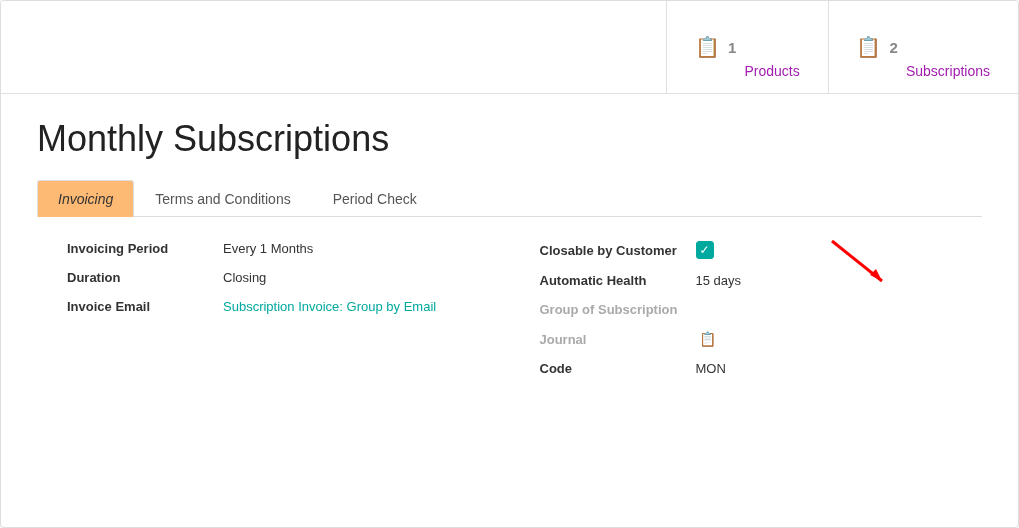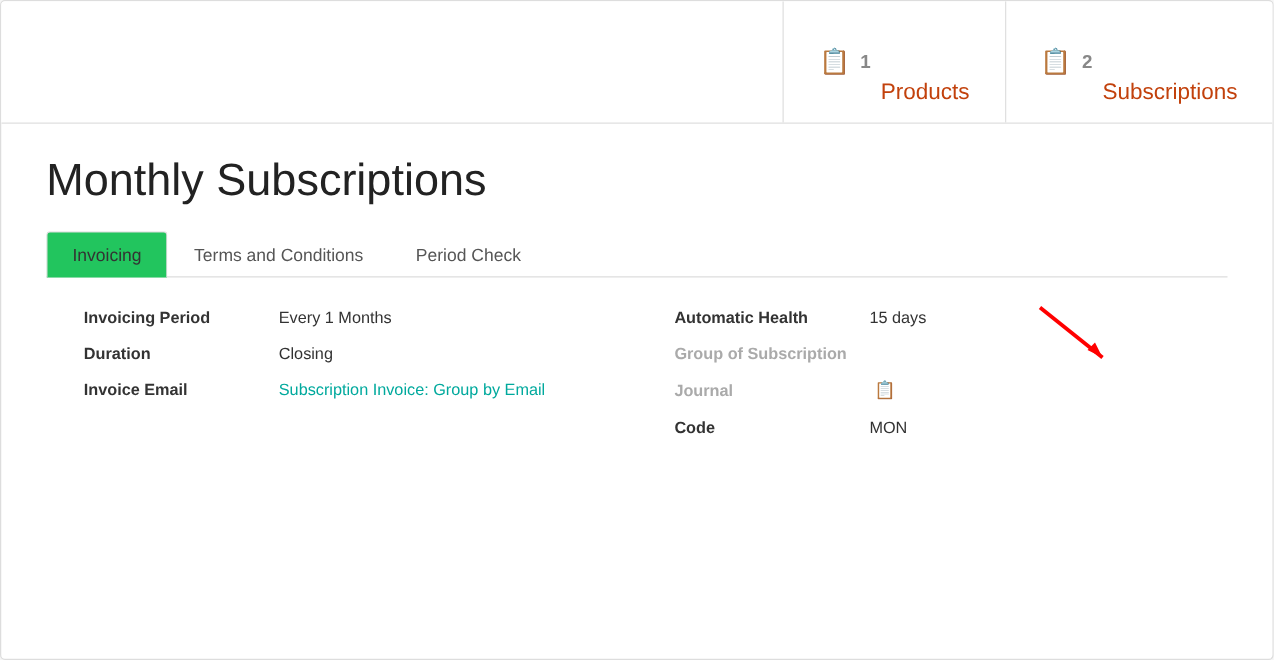--- a/index.html
+++ b/index.html
@@ -36,22 +36,22 @@
       border-left: 1px solid #e0e0e0;
       cursor: pointer;
       color: #888;
     }
     .smart-button .count {
       font-size: 15px;
       font-weight: 600;
       color: #888;
     }
     .smart-button .label {
-      font-size: 18px;
-      color: #c2410c;
+      font-size: 14px;
+      color: #a21caf;
       margin-top: 48px;
     }
     .smart-button .icon-book {
       font-size: 20px;
       color: #aaa;
     }
     
     .content-area {
       flex: 1;
       padding: 24px 36px 0 36px;
@@ -73,25 +73,26 @@
       padding: 10px 20px;
       font-size: 14px;
       color: #555;
       cursor: pointer;
       border: 1px solid transparent;
       border-bottom: none;
       margin-bottom: -1px;
       border-radius: 3px 3px 0 0;
     }
     .tab.active {
-      background: #22c55e;
+      background: #fdba74;
       border-color: #ddd;
       border-bottom-color: #fff;
       color: #333;
       font-weight: 500;
+      font-style: italic;
     }
     
     .form-area {
       display: flex;
       gap: 0;
     }
     .left-fields {
       flex: 1;
       display: flex;
       flex-direction: column;
@@ -213,20 +214,24 @@
       <div class="right-fields">
 
         <div class="arrow-container">
           <svg class="red-arrow" viewBox="0 0 80 60">
             <line x1="10" y1="10" x2="60" y2="50" stroke="red" stroke-width="3"></line>
             <polygon points="60,50 48,44 54,38" fill="red"></polygon>
           </svg>
         </div>
 
         <div class="field-row">
+          <span class="field-label">Closable by Customer</span>
+          <div class="checkbox-teal">✓</div>
+        </div>
+        <div class="field-row">
           <span class="field-label">Automatic Health</span>
           <span class="field-value">15  days</span>
         </div>
         <div class="field-row">
           <span class="field-label muted">Group of Subscription</span>
         </div>
         <div class="field-row">
           <span class="field-label muted">Journal</span>
           <span class="journal-icon">📋</span>
         </div>

